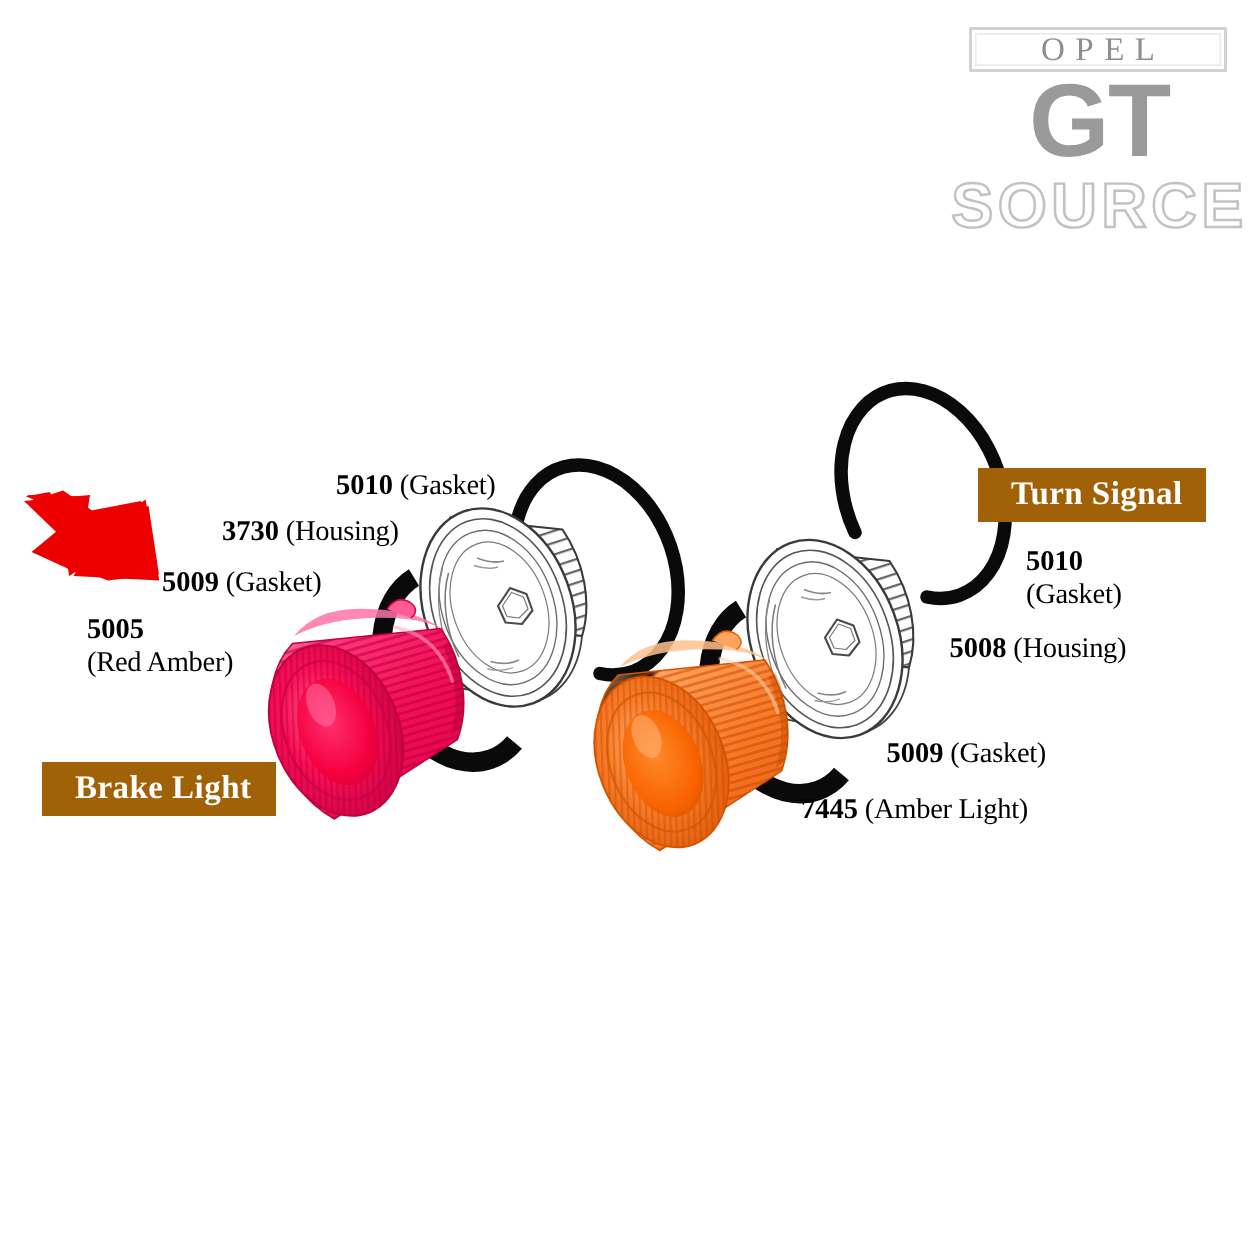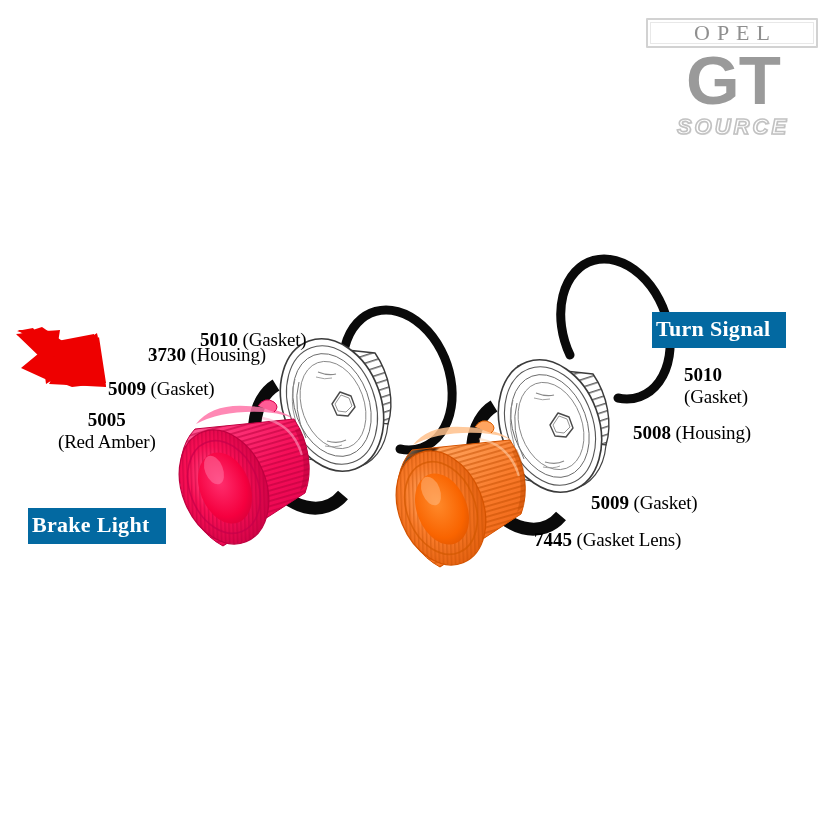--- a/index.html
+++ b/index.html
@@ -55,23 +55,22 @@
     font-size: 69px;
     font-weight: bold;
     color: #9a9a9a;
     letter-spacing: -1px;
     line-height: 1;
   }
   #source-wordmark {
     position: absolute;
     top: 108px; left: 0; width: 100%;
     font-family: "Liberation Sans", "DejaVu Sans", sans-serif;
-    font-size: 22px;
+    font-size: 42px;
     font-weight: bold;
-    font-style: italic;
     letter-spacing: 3px;
     line-height: 1;
     color: #ffffff;
     -webkit-text-stroke: 1.6px #c2c2c2;
     text-shadow: 1px 1px 0 #e4e4e4;
   }
 
   
   #diagram {
     position: absolute;
@@ -92,39 +91,39 @@
   }
   .callout .pn {
     font-weight: bold;
     letter-spacing: 0px;
   }
   .callout .desc { font-weight: normal; }
   .callout.two-line { white-space: normal; }
   .callout.two-line .pn,
   .callout.two-line .desc { display: block; }
 
-  #callout-5010-left { left: 200px; top: 313px; margin-top: 16px; }
+  #callout-5010-left { left: 224px; top: 313px; }
   #callout-5007      { left: 148px; top: 344px; }
   #callout-5009-left { left: 108px; top: 378px; }
-  #callout-5005      { left: 58px;  top: 409px; text-align: center; }
+  #callout-5005      { left: 58px;  top: 409px; }
   #callout-5010-right{ left: 684px; top: 364px; }
   #callout-5008      { left: 633px; top: 422px; }
   #callout-5009-right{ left: 591px; top: 492px; }
   #callout-5006      { left: 534px; top: 529px; }
 
   
   .badge {
     position: absolute;
-    background: #0369a1;
+    background: #a16207;
     color: #ffffff;
     font-family: "Liberation Serif", "DejaVu Serif", serif;
     font-weight: bold;
     font-size: 22px;
     letter-spacing: 0.3px;
-    padding: 5px 16px 7px 4px;
+    padding: 5px 16px 7px 22px;
     white-space: nowrap;
     line-height: 1.1;
   }
   #badge-brake-light { left: 28px;  top: 508px; }
   #badge-turn-signal { left: 652px; top: 312px; }
 </style>
 </head>
 <body>
 
 <div id="brand-logo">
@@ -358,17 +357,17 @@
   <span class="desc">(Housing)</span>
 </div>
 
 <div class="callout" id="callout-5009-right">
   <span class="pn">5009</span>
   <span class="desc">(Gasket)</span>
 </div>
 
 <div class="callout" id="callout-5006">
   <span class="pn">7445</span>
-  <span class="desc">(Gasket Lens)</span>
+  <span class="desc">(Amber Light)</span>
 </div>
 
 <div class="badge" id="badge-brake-light">Brake Light</div>
 <div class="badge" id="badge-turn-signal">Turn Signal</div>
 
 </body></html>

